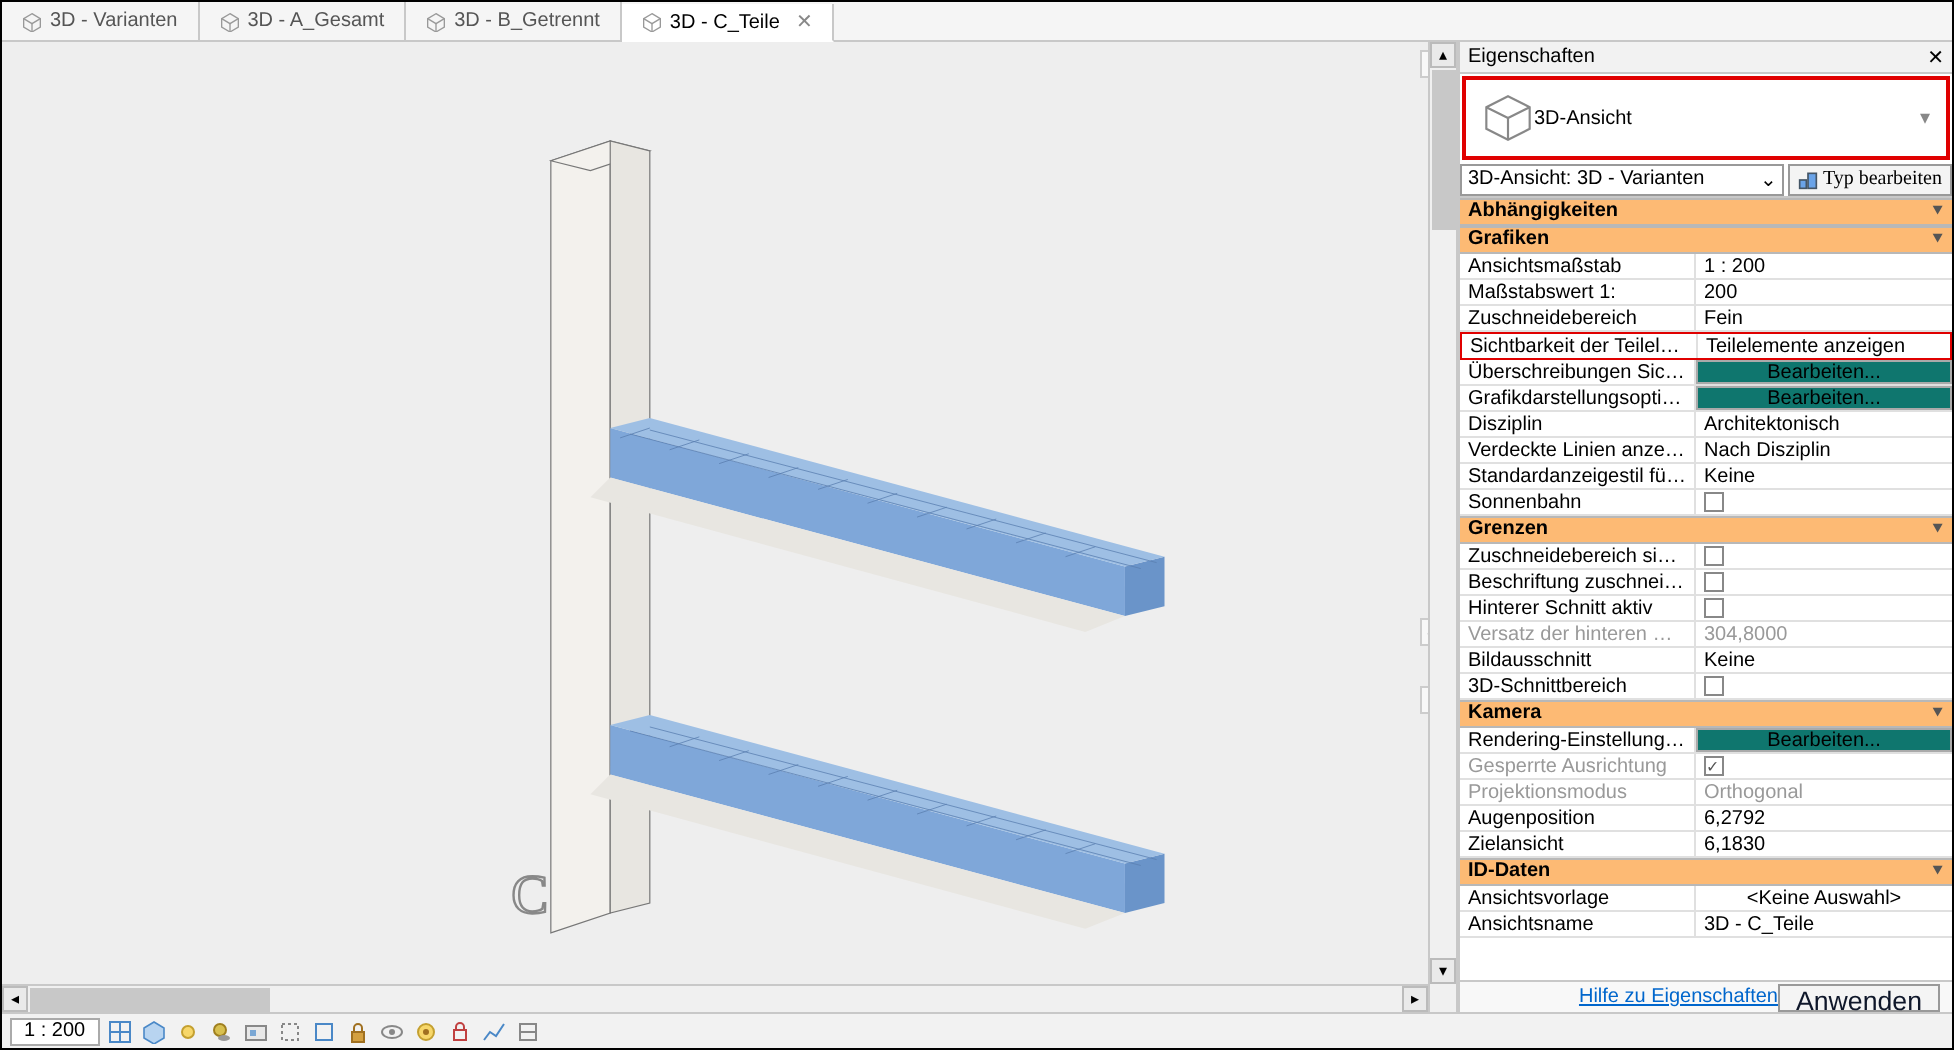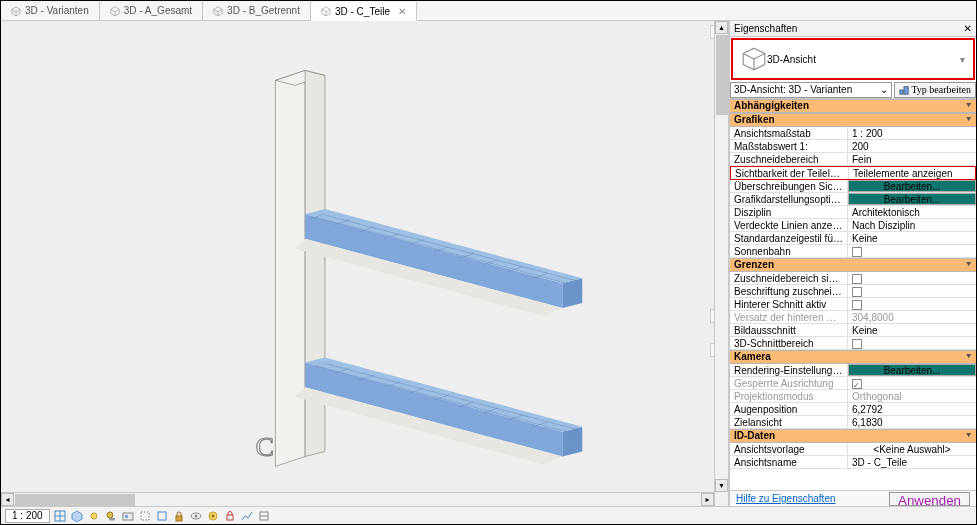--- a/index.html
+++ b/index.html
@@ -26,23 +26,23 @@
   .cat { background: #fdba74; font-weight: bold; padding: 1px 4px; border-top: 1px solid #b8b8b8; border-bottom: 1px solid #b8b8b8; display: flex; justify-content: space-between; height: 14px; align-items: flex-end; }
   .cat .chev { font-size: 8px; color: #555; }
   .row { display: flex; height: 13px; border-bottom: 1px solid #e0e0e0; }
   .row .lbl { width: 118px; padding: 0 4px; border-right: 1px solid #e0e0e0; white-space: nowrap; overflow: hidden; text-overflow: ellipsis; line-height: 13px; }
   .row .val { flex: 1; padding: 0 4px; white-space: nowrap; overflow: hidden; text-overflow: ellipsis; line-height: 13px; }
   .row.hl { border: 1px solid #e00000; height: 14px; }
   .row.disabled { color: #999; }
   .val.btn { background: #0f766e; border: 1px solid #aaa; text-align: center; cursor: pointer; margin: 0; height: 12px; line-height: 11px; }
   .val .chk { width: 10px; height: 10px; border: 1px solid #888; display: inline-block; vertical-align: middle; background: #fff; }
   .val .chk.on::after { content: "✓"; font-size: 8px; line-height: 8px; position: relative; top: -2px; color: #555; }
-  .footer-links { height: 16px; border-top: 1px solid #c8c8c8; display: flex; align-items: center; justify-content: space-between; padding: 0 6px; background: #f8f8f8; }
+  .footer-links { height: 16px; border-top: 1px solid #c8c8c8; display: flex; align-items: center; justify-content: flex-end; padding: 0 6px; background: #f8f8f8; }
   .footer-links a { color: #0066cc; text-decoration: underline; cursor: pointer; }
-  .apply-btn { border: 1px solid #999; background: #f4f4f4; padding: 0 8px; height: 14px; color: #a21caf; }
+  .apply-btn { border: 1px solid #999; background: #f4f4f4; padding: 0 8px; height: 14px; color: #0f172a; }
   .statusbar { position: absolute; bottom: 0; left: 0; right: 0; height: 18px; background: #f2f2f2; border-top: 1px solid #c8c8c8; display: flex; align-items: center; padding: 0 4px; gap: 3px; }
   .scale-box { border: 1px solid #aaa; background: #fff; padding: 0 6px; height: 14px; display: flex; align-items: center; }
   .sb-icon { width: 14px; height: 14px; display: flex; align-items: center; justify-content: center; cursor: pointer; }
   .sb-icon svg { width: 12px; height: 12px; }
   .scroll-v { position: absolute; right: 0; top: 0; bottom: 0; width: 14px; background: #f0f0f0; border-left: 1px solid #c8c8c8; }
   .scroll-v .thumb { background: #c8c8c8; width: 12px; margin: 14px 1px; height: 80px; }
   .scroll-h { position: absolute; left: 0; right: 14px; bottom: 0; height: 14px; background: #f0f0f0; border-top: 1px solid #c8c8c8; }
   .scroll-h .thumb { background: #c8c8c8; height: 12px; margin: 1px 14px; width: 120px; }
   .scroll-btn { position: absolute; width: 13px; height: 13px; background: #eaeaea; border: 1px solid #bbb; font-size: 8px; display: flex; align-items: center; justify-content: center; cursor: pointer; }
 </style>

